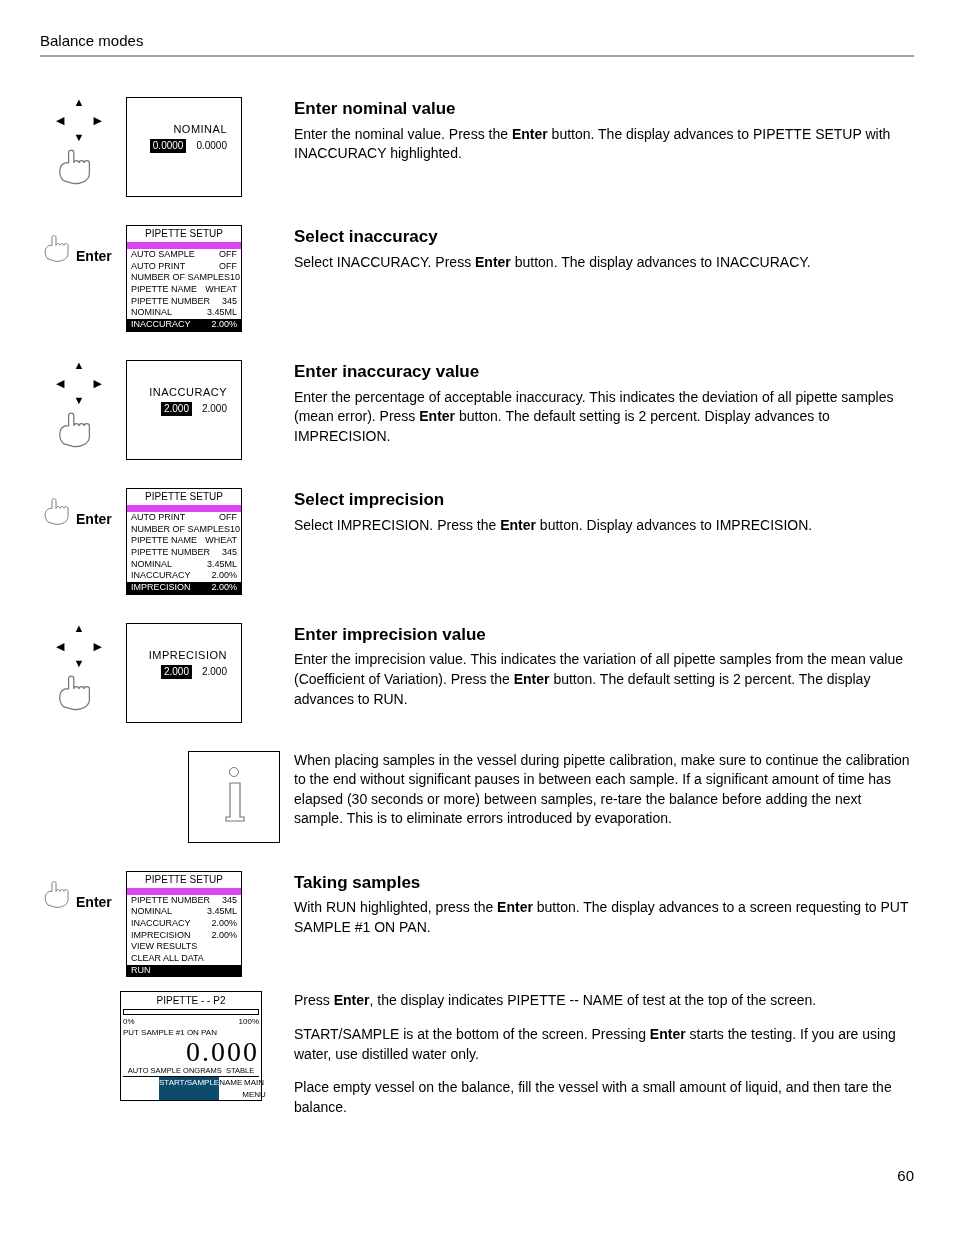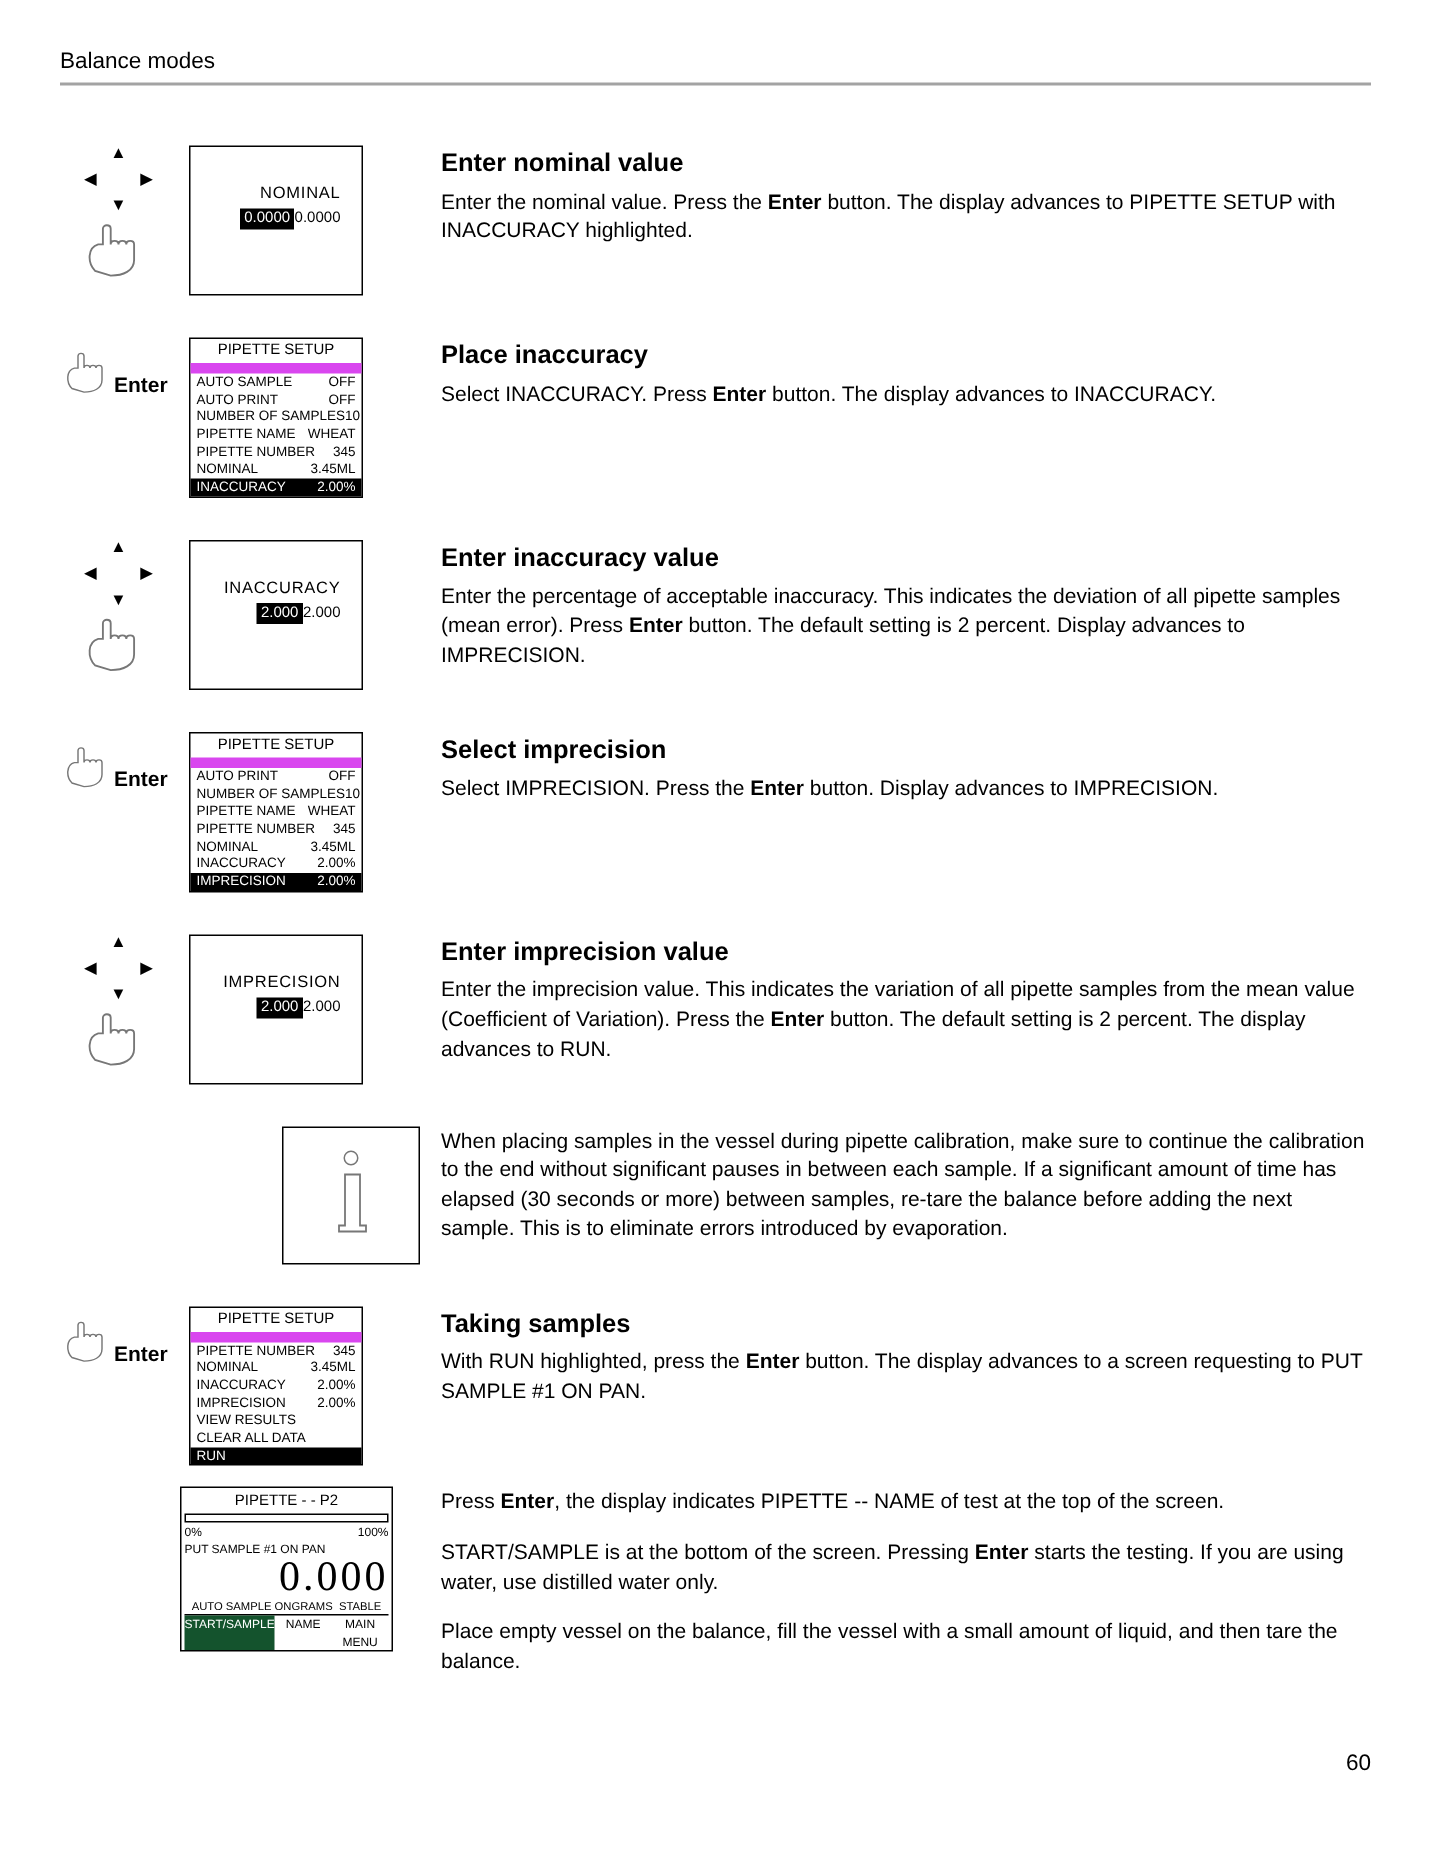--- a/index.html
+++ b/index.html
@@ -87,21 +87,21 @@
   }
   .disp-centered {
     display:flex;
     flex-direction:column;
     align-items:flex-end;
     justify-content:flex-start;
     padding: 24px 14px 24px 14px;
     height: 100px;
   }
   .disp-title { font-size: 11px; letter-spacing:0.5px; text-align:right; }
-  .disp-values { display:flex; margin-top:2px; font-size:10px; }
+  .disp-values { display:flex; gap:10px; margin-top:2px; font-size:10px; }
   .inv { background:#000; color:#fff; padding:0 3px; }
 
   .disp-table {
     padding: 0;
   }
   .disp-table .dt-head {
     text-align:center;
     font-size:10px;
     border-bottom:7px solid #d946ef;
     padding:1px 0;
@@ -161,21 +161,21 @@
   }
   .pipette-run .row{
     display:flex; justify-content:center; font-size:7.5px;
   }
   .pipette-run .menu{
     display:flex; font-size:8px; border-top:1px solid #000;
   }
   .pipette-run .menu span{
     flex:1; text-align:center;
   }
-  .pipette-run .menu .hl{ background:#14532d;color:#fff; }
+  .pipette-run .menu .hl{ background:#0c4a6e;color:#fff;margin-left:36px; }
 
   .page-num { text-align:right; margin-top:20px; font-size:15px;}
 </style>
 </head>
 <body>
 
 <div class="header">Balance modes</div>
 
 <div class="page-content">
 
@@ -240,21 +240,21 @@
             <span>NOMINAL</span>
             <span>3.45ML</span>
           </div>
         <div class="dt-row hl">
             <span>INACCURACY</span>
             <span>2.00%</span>
           </div>
       </div>
     </div>
     <div class="right-col">
-      <h3>Place inaccuracy</h3>
+      <h3>Select inaccuracy</h3>
       <p><span>Select INACCURACY.  Press </span><b>Enter</b><span> button.  The display advances to INACCURACY.</span></p>
     </div>
   </div>
 
   <div class="section">
     <div class="left-col">
       <div class="hand-block">
         <div class="joypad">
           <span class="tri up">▲</span>
             <span class="tri down">▼</span>

